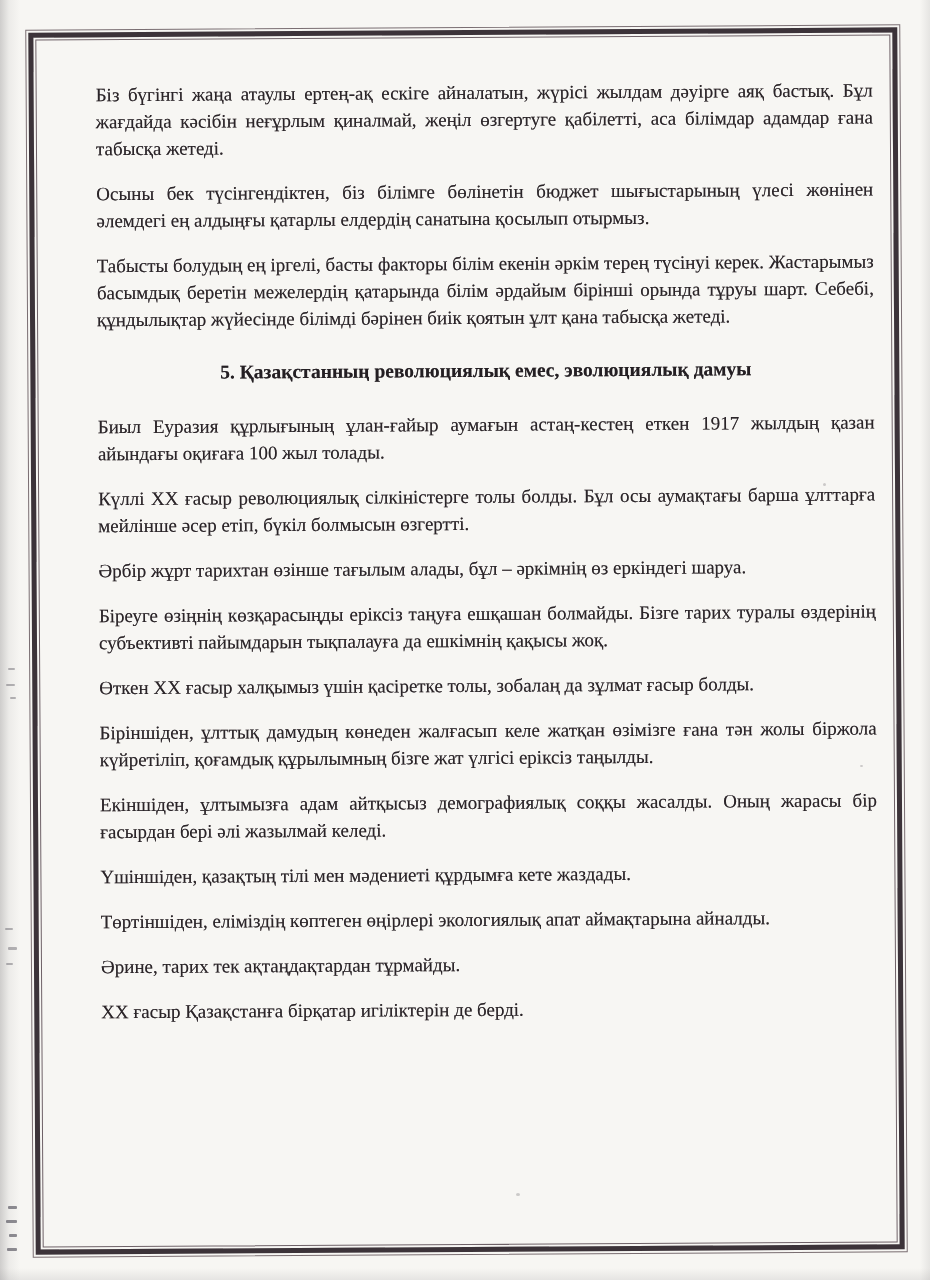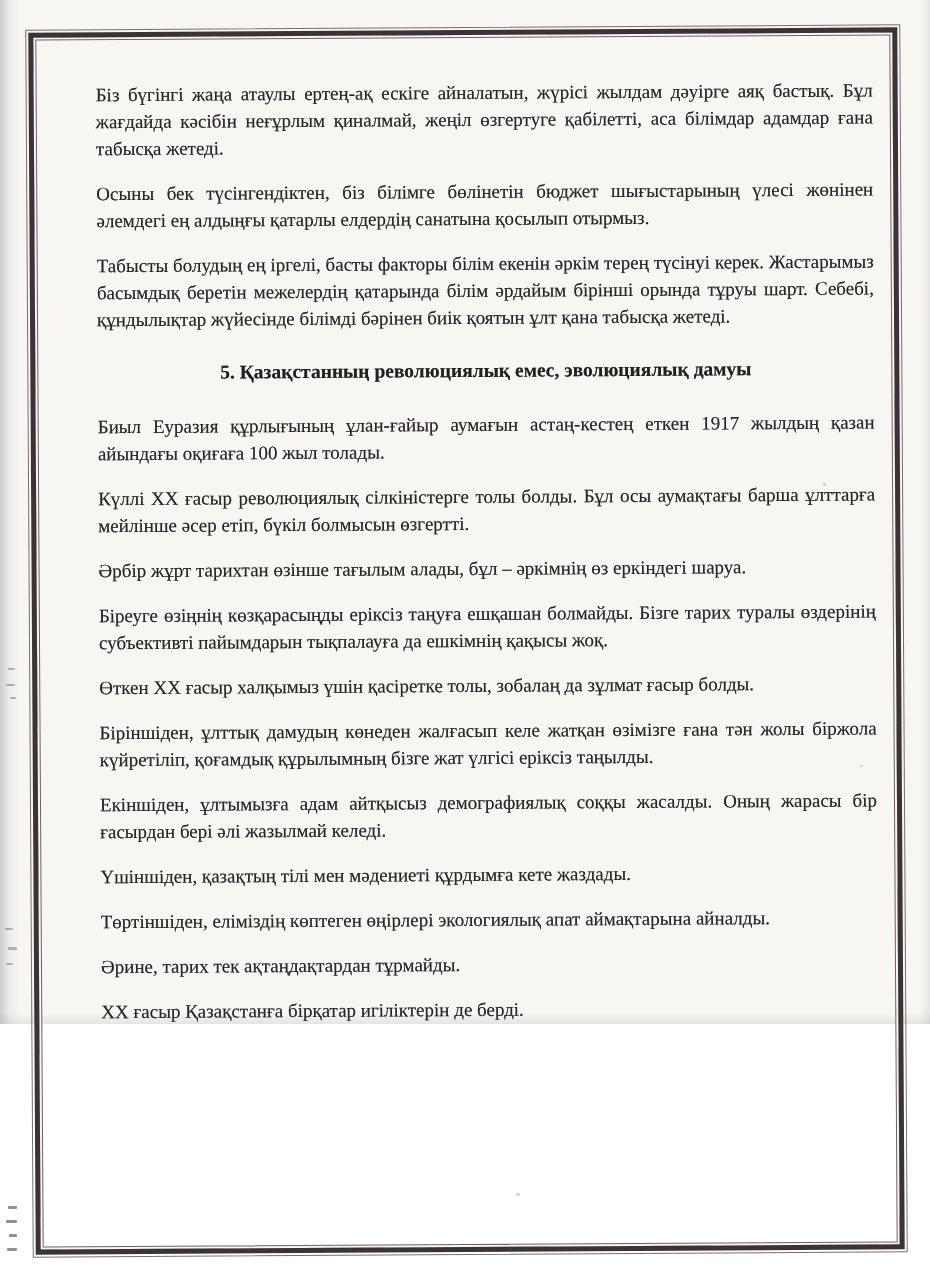--- a/index.html
+++ b/index.html
@@ -6,21 +6,21 @@
     margin: 0;
     padding: 0;
     width: 930px;
     height: 1280px;
     overflow: hidden;
     font-family: "Liberation Serif", "DejaVu Serif", serif;
   }
   .scan-bg {
     position: relative;
     width: 930px;
-    height: 1024px;
+    height: 1280px;
     background:
       linear-gradient(90deg, rgba(140,138,140,0.38) 0px, rgba(140,138,140,0.10) 9px, rgba(140,138,140,0) 20px),
       linear-gradient(270deg, rgba(150,148,150,0.18) 0px, rgba(150,148,150,0) 10px),
       linear-gradient(0deg, rgba(130,128,130,0.15) 0px, rgba(130,128,130,0) 12px),
       #f7f6f3;
   }
   .page-frame {
     position: absolute;
     left: 32px;
     top: 30px;

